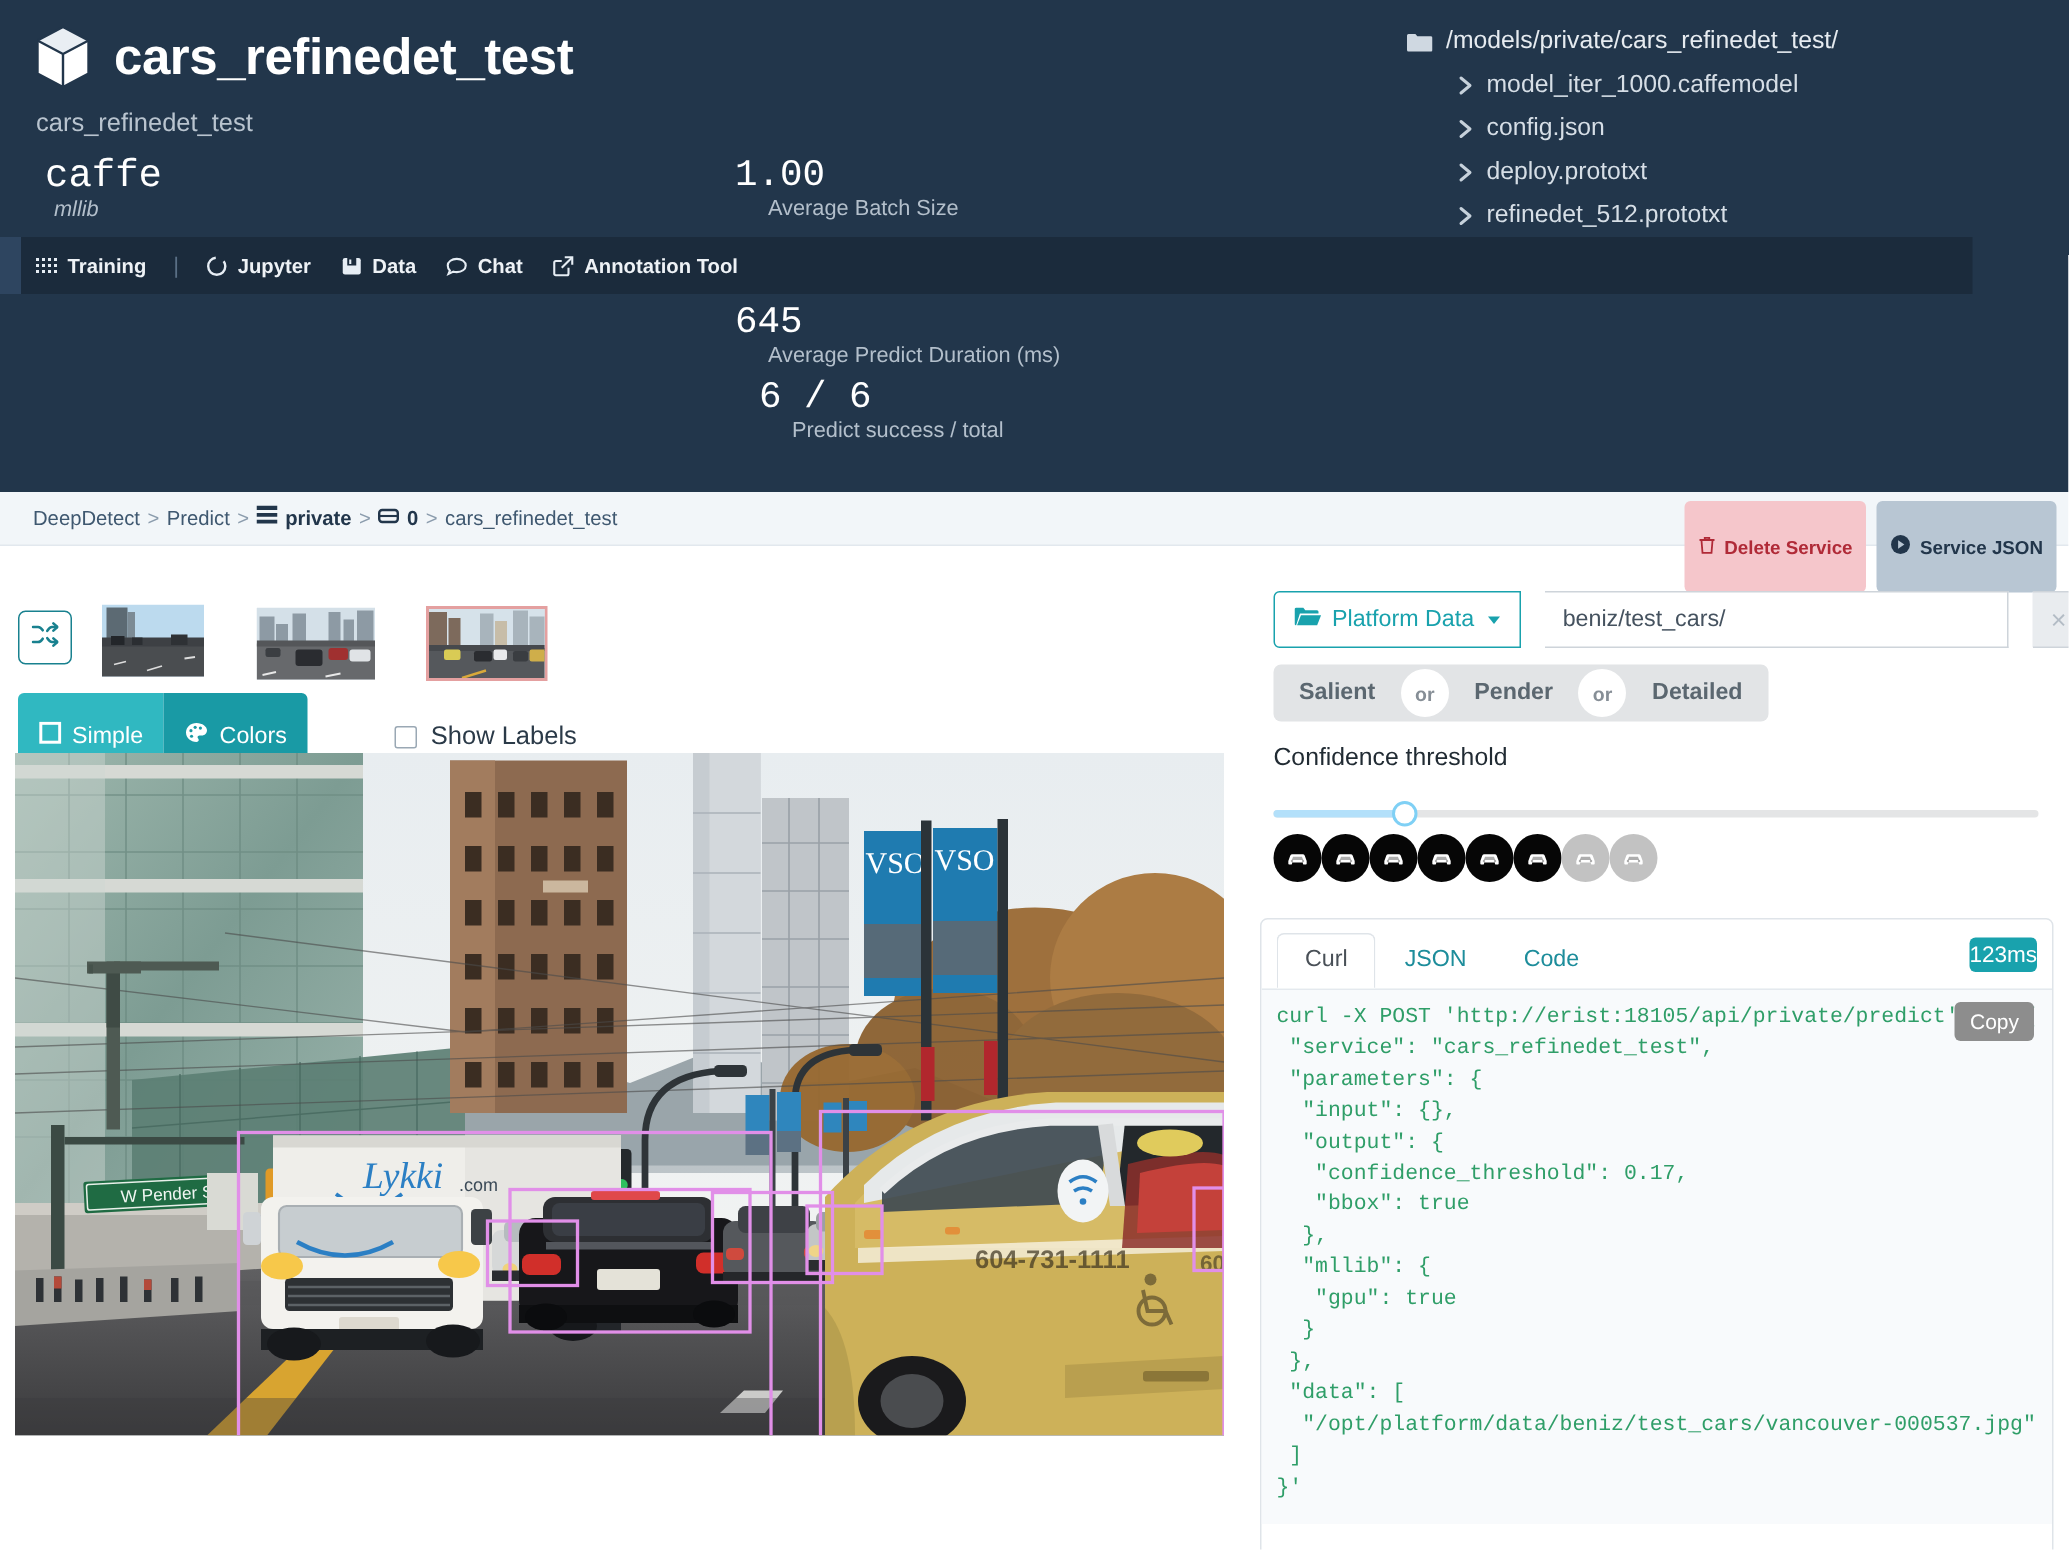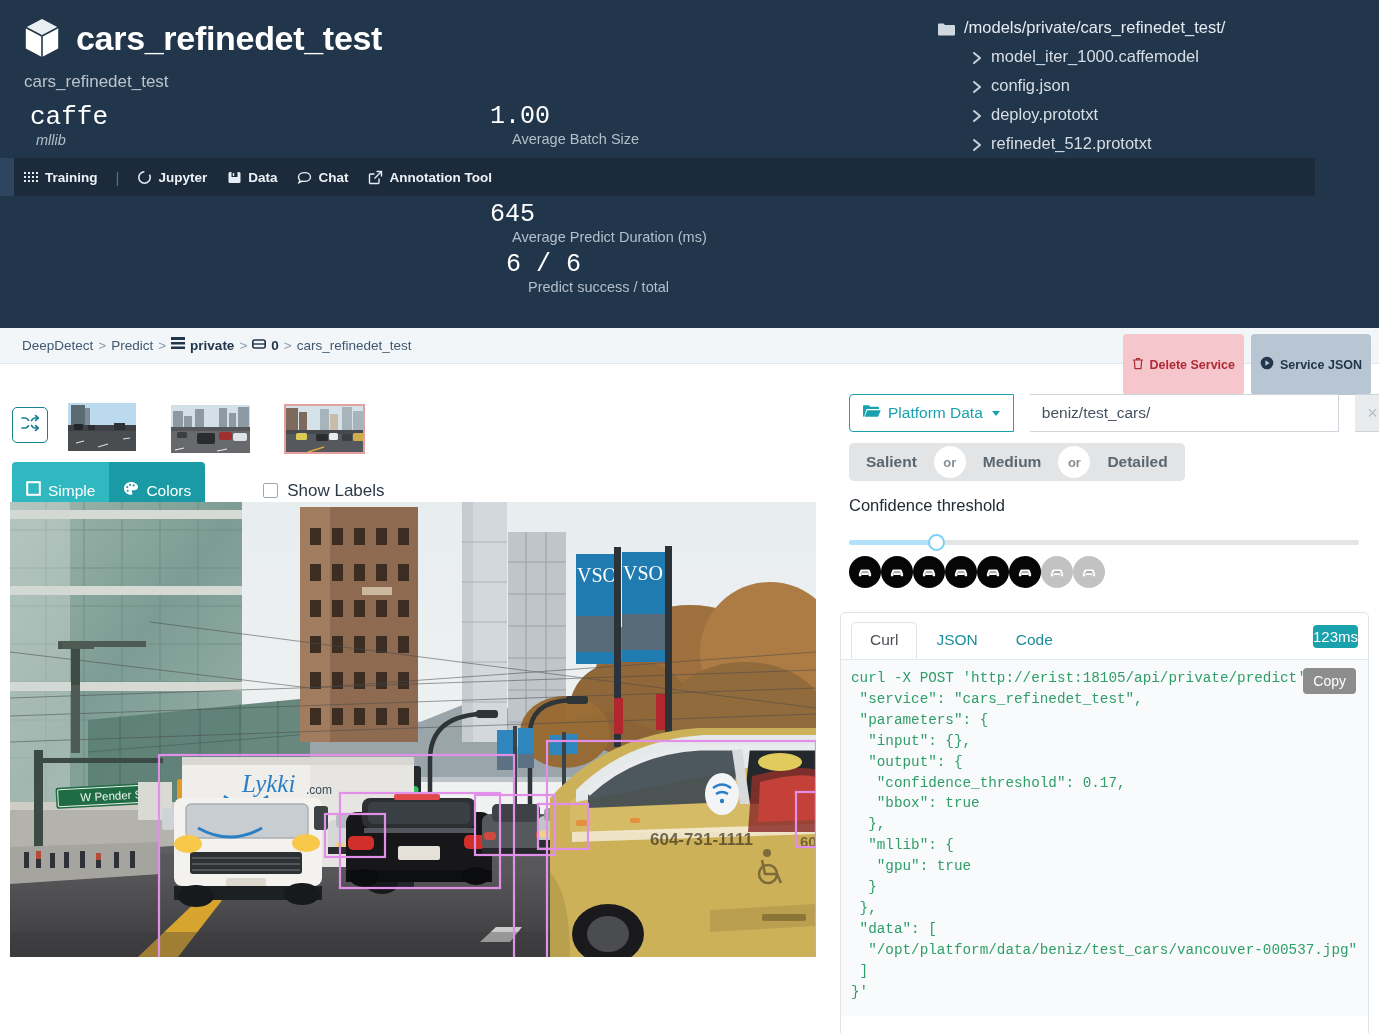--- a/index.html
+++ b/index.html
@@ -934,21 +934,21 @@
     </div>
     <input class="path-input" type="text" value="beniz/test_cars/" placeholder="beniz/test_cars/" style="">
     <div class="clear-btn">
       <span>×</span>
     </div>
   </div>
 
   <div class="segrow">
     <div class="seg">Salient</div>
     <div class="orsep">or</div>
-    <div class="seg">Medium</div>
+    <div class="seg">Pender</div>
     <div class="orsep">or</div>
     <div class="seg">Detailed</div>
   </div>
 
   <div class="conf-lbl">Confidence threshold</div>
 
   <div class="slider-wrap">
     <div class="s-track"></div>
     <div class="s-fill" id="sfill" style="width: 86.7px;"></div>
     <div class="s-thumb" id="sthumb" style="left: 78.7px;"></div>

